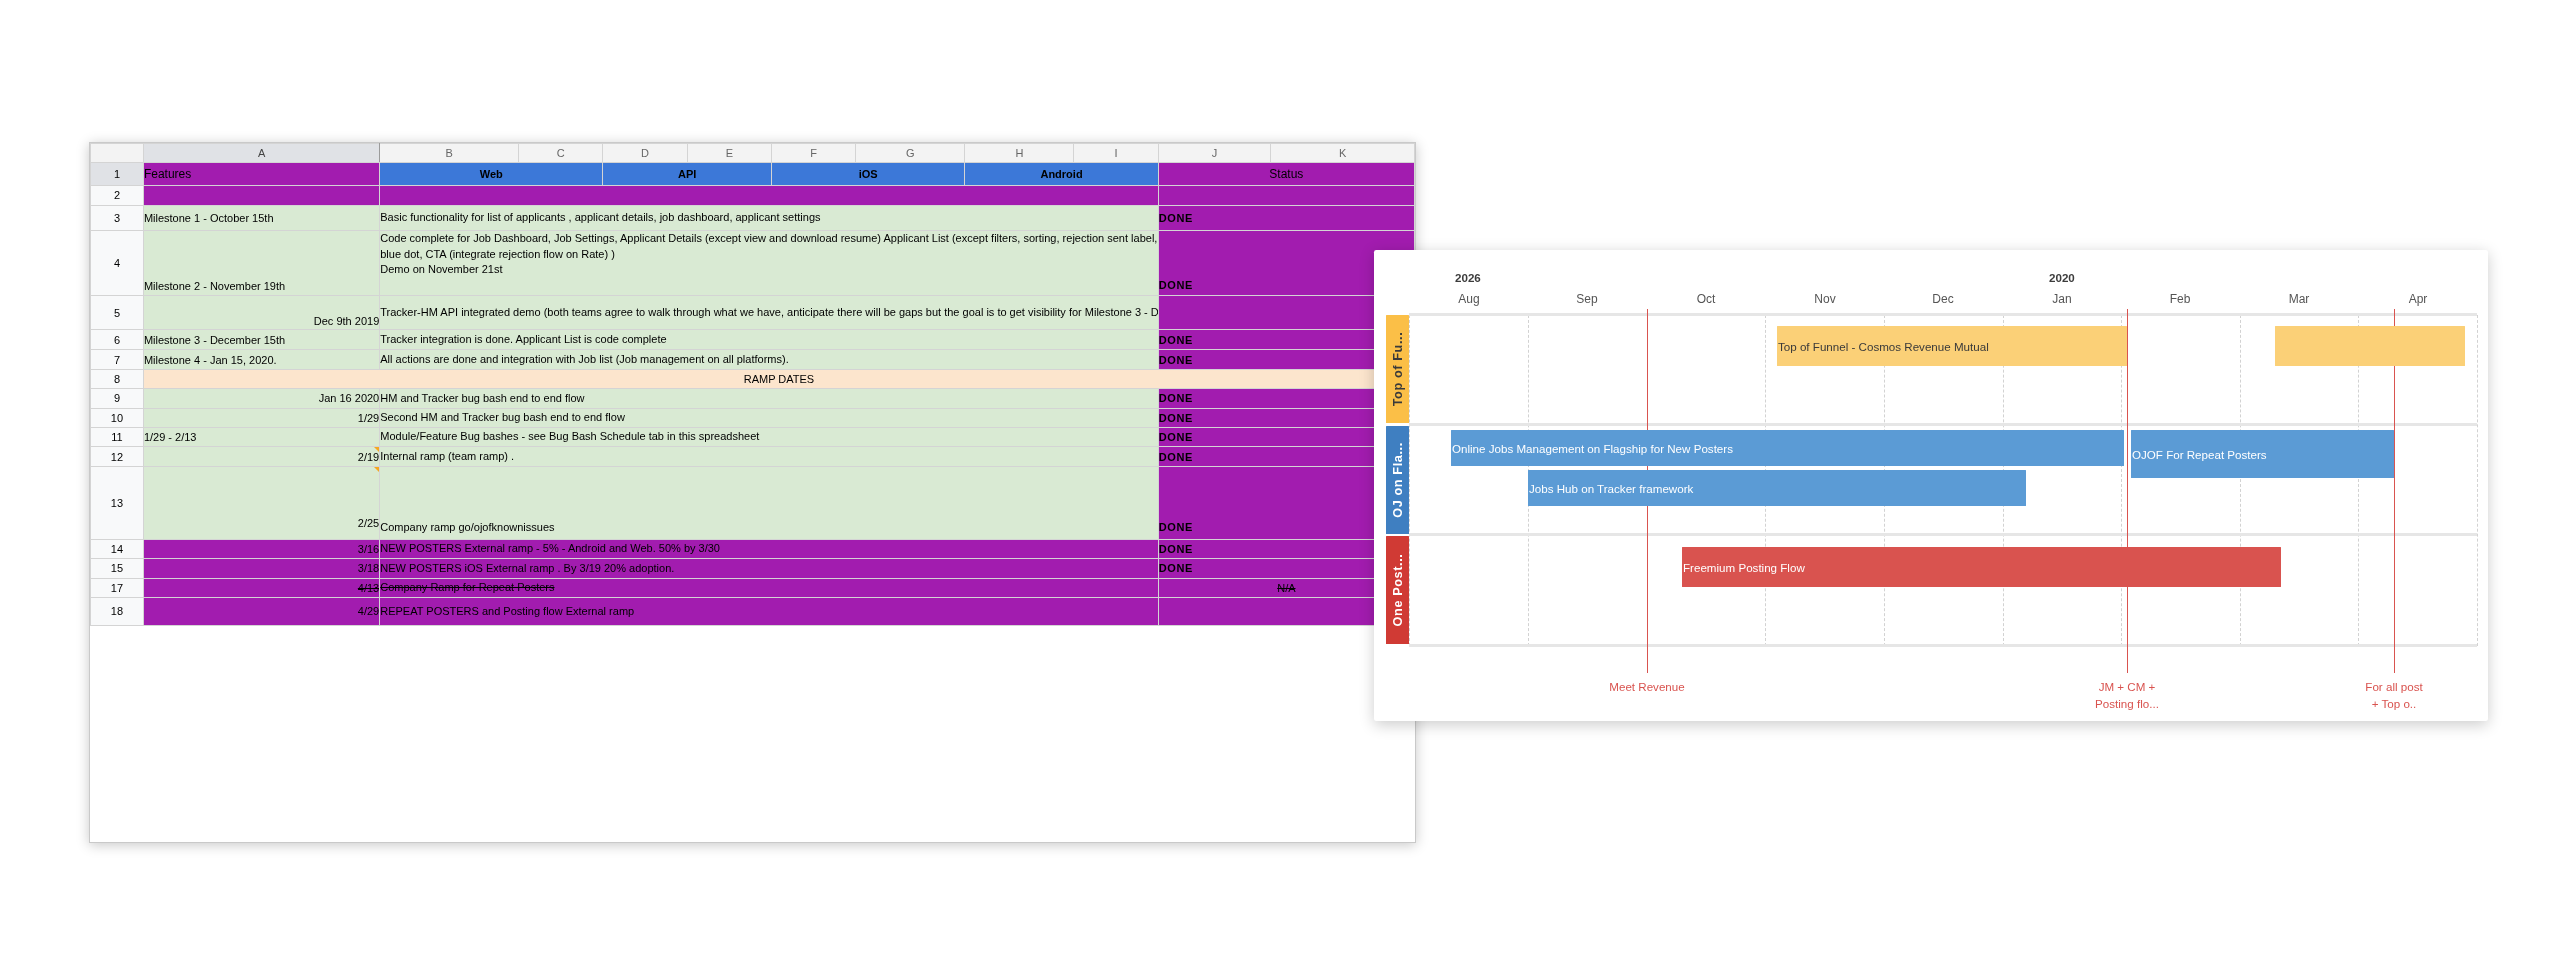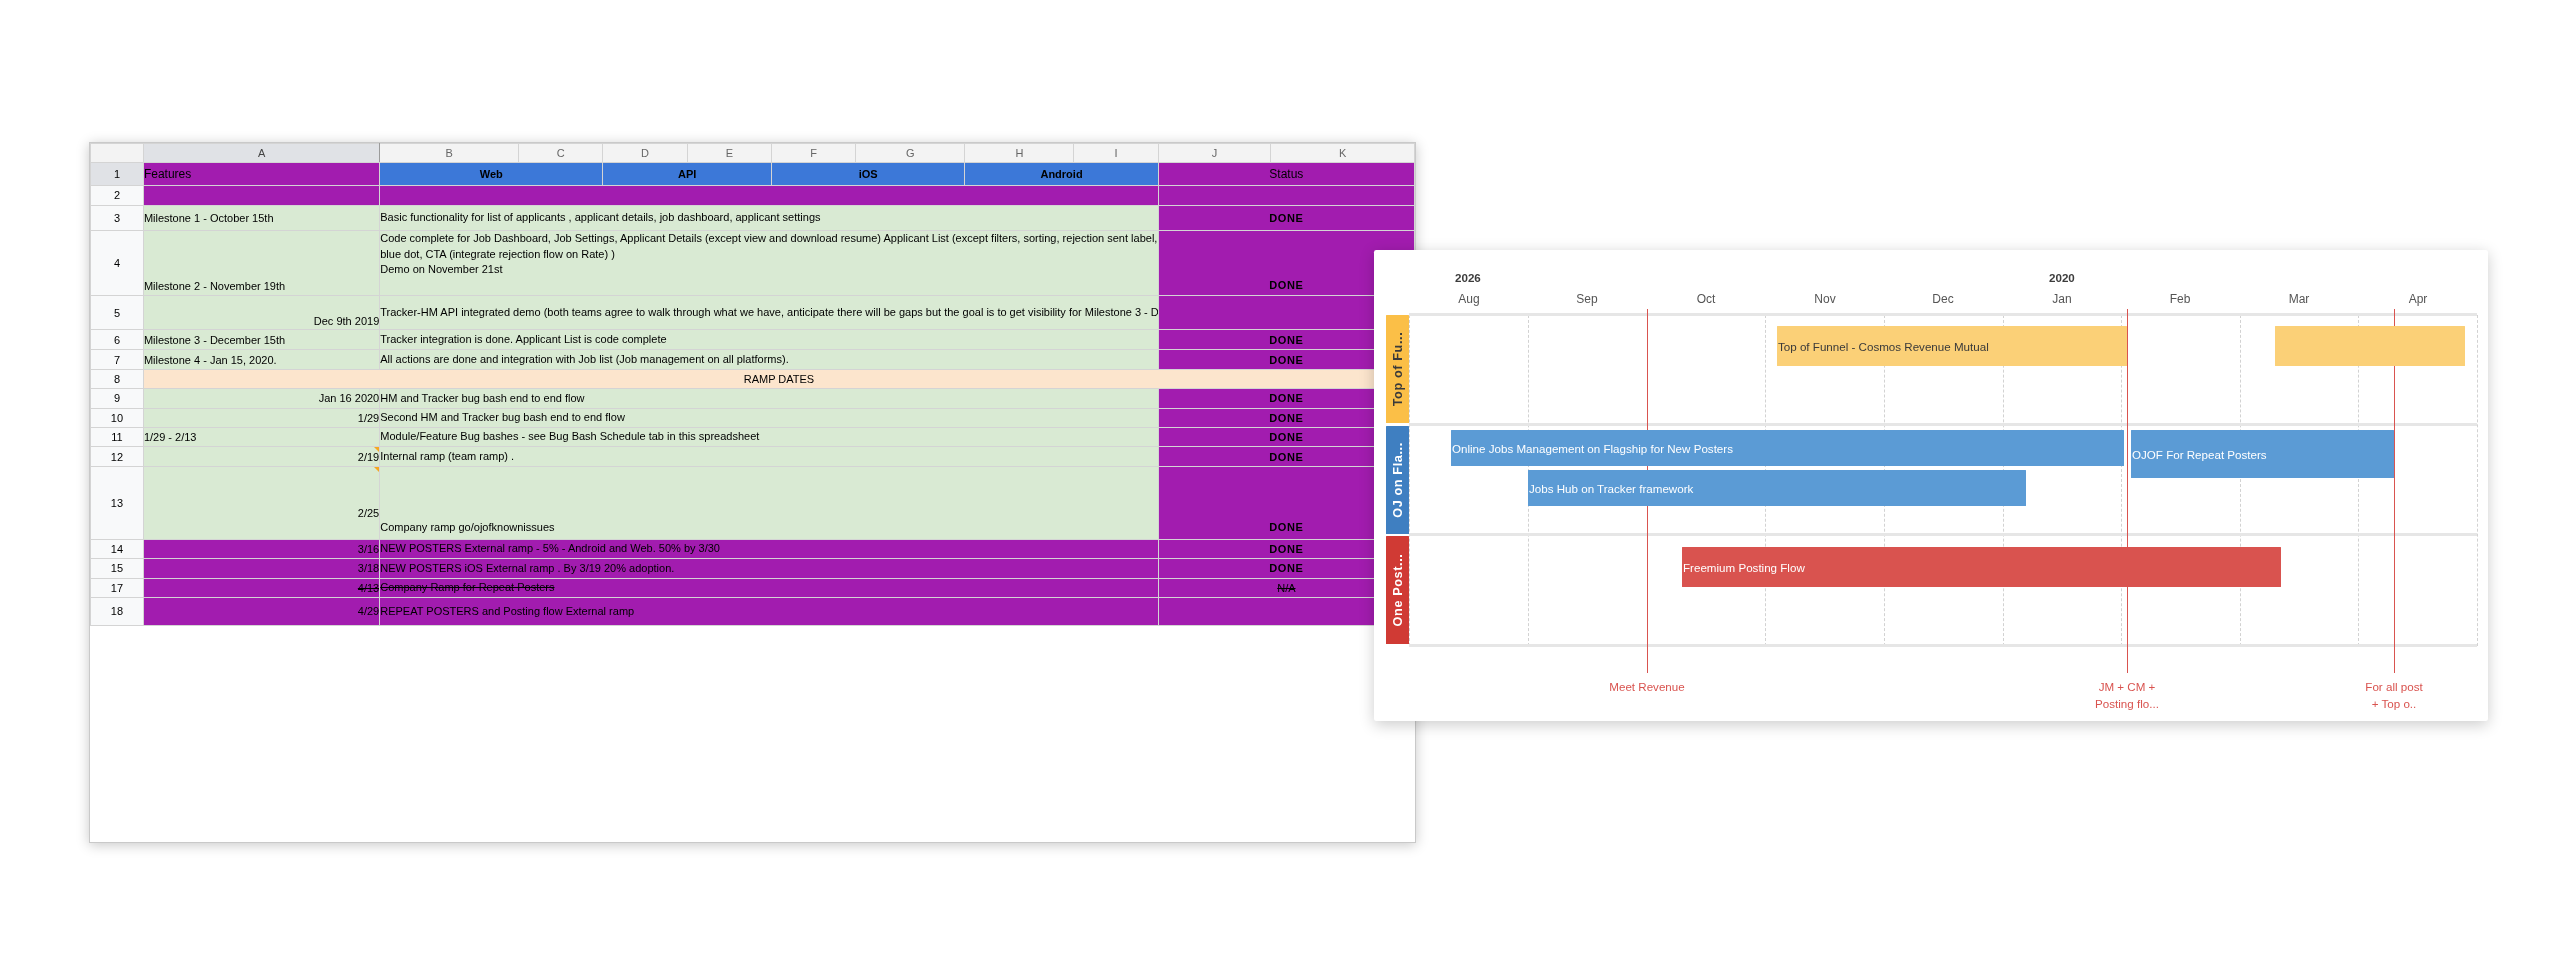--- a/index.html
+++ b/index.html
@@ -50,21 +50,21 @@
     border:0.6px solid #d4d4d4;
   }
   td.rown.sel{background:#e0e2e6;}
 
   td.cA{width:143px;padding:0 4.4px;}
 
   .blue{background:#3c78d8;color:#fff;font-weight:700;text-align:center;font-size:12px;}
   .plain{background:#a21caf;}
   .green{background:#d9ead3;}
   .tan{background:#fce5cd;text-align:center;font-weight:400;font-size:11.6px;}
-  .done{color:#38761d;font-weight:700;text-align:center;letter-spacing:0.6px;font-size:11px;}
+  .done{color:#38761d;font-weight:700;text-align:left;letter-spacing:0.6px;font-size:11px;}
   .na{color:#000;text-align:center;font-size:11px;text-decoration:line-through;}
   .rightal{text-align:right;padding-right:3.9px;}
   .leftal{text-align:left;padding-left:3.9px;}
   .link{color:#1155cc;}
   .strike{text-decoration:line-through;}
   .thickt{border-top:1.1px solid #000 !important;}
   .desc{white-space:normal;line-height:1.42;padding:2.2px 3.9px;font-size:11px;}
   .cmt{position:relative;}
   .cmt:after{
     content:"";position:absolute;top:0;right:0;
@@ -227,21 +227,21 @@
 
     <tr style="height:19.4px">
       <td class="rown">12</td>
       <td class="cA green rightal thickt cmt">2/19</td>
       <td class="green desc thickt" colspan="8">Internal ramp (team ramp)  .</td>
       <td class="plain done thickt" colspan="2">DONE</td>
     </tr>
 
     <tr style="height:73px">
       <td class="rown">13</td>
-      <td class="cA green rightal thickt cmt" style="vertical-align:bottom;padding-bottom:20px">2/25</td>
+      <td class="cA green rightal thickt cmt" style="vertical-align:bottom;padding-bottom:10px">2/25</td>
       <td class="green desc thickt" colspan="8" style="vertical-align:bottom;padding-bottom:3.3px">Company ramp  go/ojofknownissues</td>
       <td class="plain done thickt" colspan="2" style="vertical-align:bottom;padding-bottom:5.5px">DONE</td>
     </tr>
 
     <tr style="height:19.4px">
       <td class="rown">14</td>
       <td class="cA plain rightal thickt">3/16</td>
       <td class="plain desc thickt" colspan="8">NEW POSTERS External ramp - 5% - Android and Web.   50% by 3/30</td>
       <td class="plain done thickt" colspan="2">DONE</td>
     </tr>

